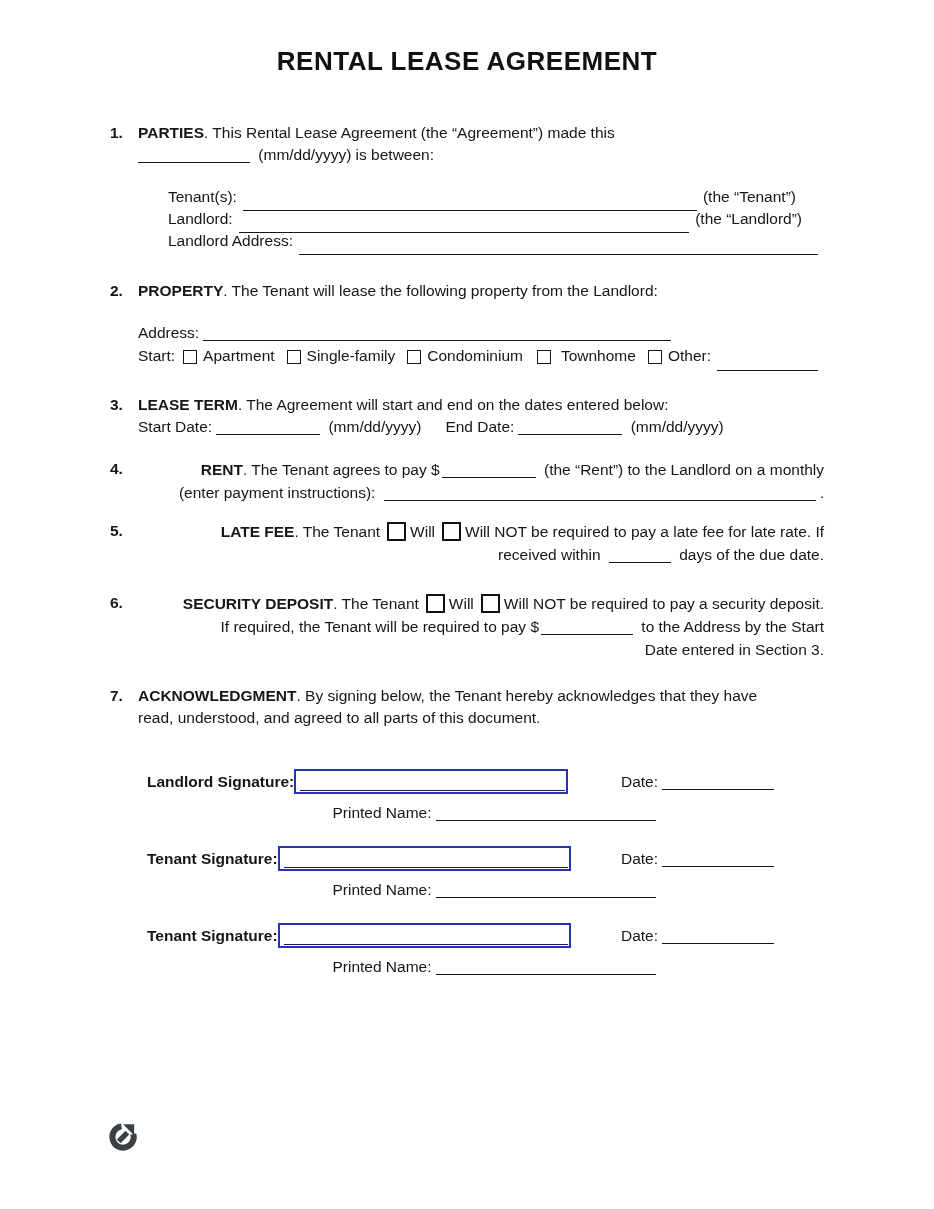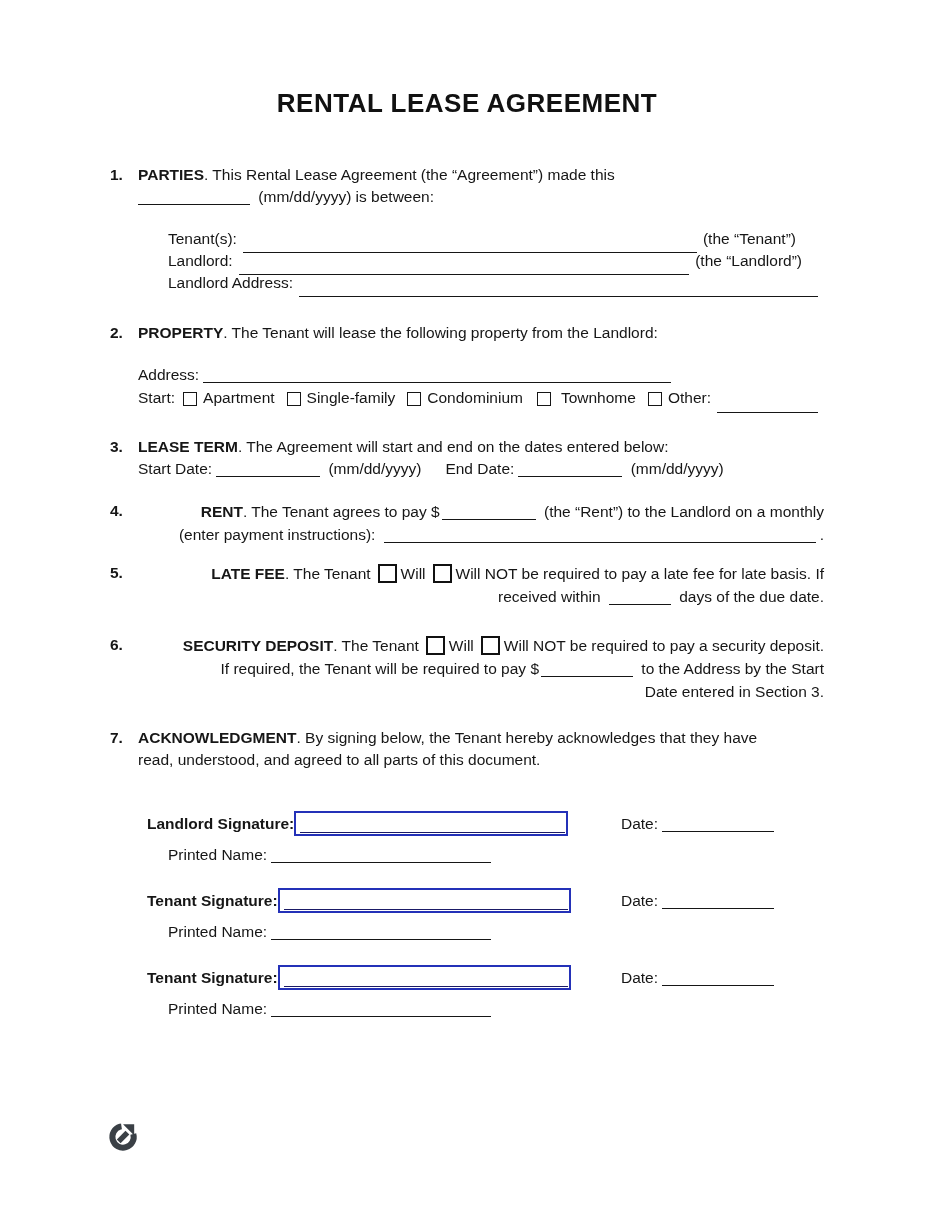--- a/index.html
+++ b/index.html
@@ -1,19 +1,19 @@
 <!DOCTYPE html>
 <html><head>
 <meta charset="utf-8">
 <style>
   html,body{margin:0;padding:0;background:#ffffff;}
   .page{
     width:934px;height:1209px;box-sizing:border-box;position:relative;
     background:#ffffff;color:#161616;
-    padding:86px 110px 0 110px;
+    padding:44px 110px 0 110px;
     font-family:"Liberation Sans","DejaVu Sans",sans-serif;
     font-size:15.5px;line-height:22px;
   }
   h1.title{
     margin:0 0 44px 0;text-align:center;
     font-size:26px;line-height:34px;font-weight:bold;letter-spacing:.5px;color:#111;
   }
   .sec{display:flex;}
   .num{flex:none;width:28px;font-weight:bold;}
   .sbody{flex:1;min-width:0;}
@@ -51,21 +51,21 @@
   
   .sigrow{display:flex;align-items:center;margin-left:37px;}
   .siglabel{font-weight:bold;flex:none;}
   .sigfield{
     flex:none;height:21px;border:2px solid #2431b8;position:relative;
     background:#ffffff;
   }
   .sigline{position:absolute;left:4px;right:1px;bottom:1px;border-bottom:1.5px solid #1a1a66;}
   .sigvalue{position:absolute;left:4px;top:1px;font-size:14px;}
   .dategroup{margin-left:auto;margin-right:46px;white-space:nowrap;}
-  .printedrow{margin:8px 0 0 58px;white-space:nowrap;}
+  .printedrow{margin:8px 0 0 58px;white-space:nowrap;text-align:center;}
   .sigblock{margin-bottom:22px;}
   
   .logo{position:absolute;left:108px;top:1118px;width:33px;height:34px;}
 </style>
 </head>
 <body>
 
 <div class="page">
 
   <h1 class="title">RENTAL LEASE AGREEMENT</h1>
@@ -135,21 +135,21 @@
       <div class="line"><span class="st">RENT</span><span>. The Tenant agrees to pay $</span><span class="blank" style="width:94px;margin-left:2px"></span>
 <span>(the “Rent”) to the Landlord on a monthly</span></div>
       <div class="line"><span>(enter payment instructions):</span>
 <span class="blank" style="width:432px"></span><span>.</span></div>
     </div>
   </div>
 
   <div class="sec sec5">
     <span class="num">5.</span>
     <div class="sbody">
-      <div class="line"><span class="st">LATE FEE</span><span>. The Tenant</span><span class="cbw"></span><span>Will</span><span class="cbw"></span><span>Will NOT be required to pay a late fee for late basis. If</span></div>
+      <div class="line"><span class="st">LATE FEE</span><span>. The Tenant</span><span class="cbw"></span><span>Will</span><span class="cbw"></span><span>Will NOT be required to pay a late fee for late rate. If</span></div>
       <div class="line"><span>received within</span>
 <span class="blank" style="width:62px"></span>
 <span>days of the due date.</span></div>
     </div>
   </div>
 
   <div class="sec sec6">
     <span class="num">6.</span>
     <div class="sbody">
       <div class="line"><span class="st">SECURITY DEPOSIT</span><span>. The Tenant</span><span class="cbw"></span><span>Will</span><span class="cbw"></span><span>Will NOT be required to pay a security deposit.</span></div>

